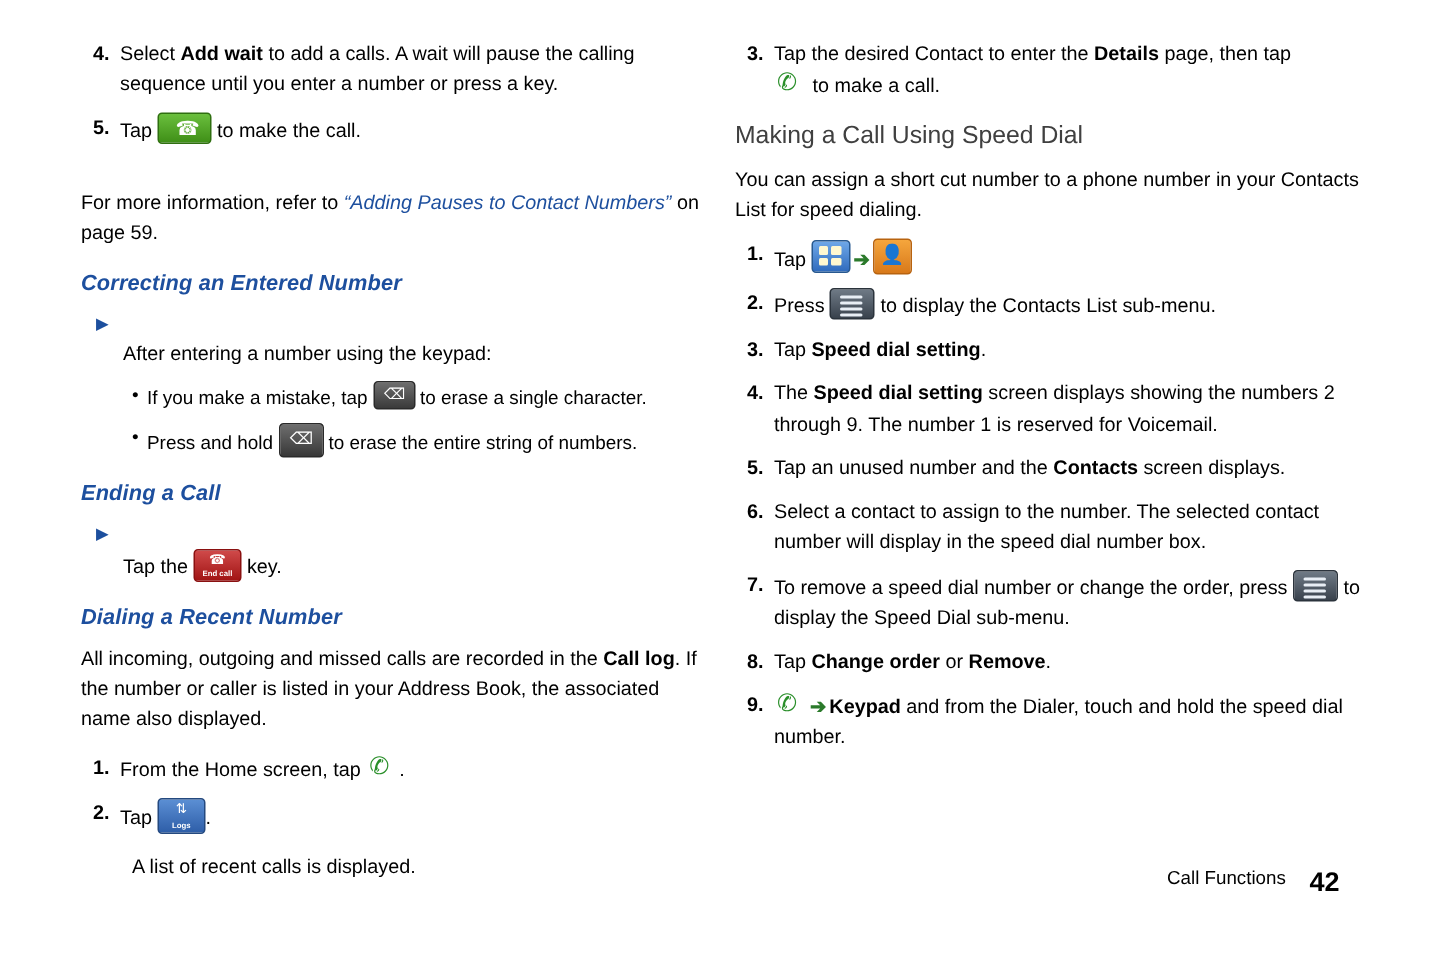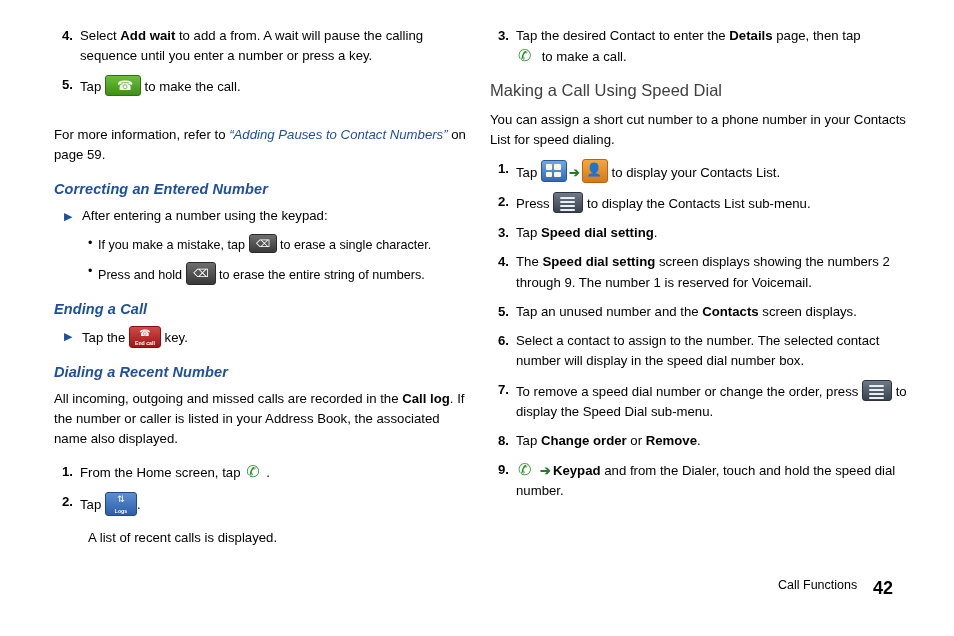--- a/index.html
+++ b/index.html
@@ -79,21 +79,21 @@
   }
   .arow .arrow {
     width: 28px;
     flex: 0 0 28px;
     color: #1d4f9e;
     font-size: 11px;
     padding-left: 10px;
     box-sizing: border-box;
     padding-top: 2px;
   }
-  .arow .txt { flex: 1; }
+  .arow .txt { flex: 1; margin-top: 20px; }
 
   .brow {
     display: flex;
     font-size: 12.6px;
     line-height: 1.5;
     margin: 0 0 7px 0;
     padding-left: 34px;
   }
   .brow .dot {
     width: 10px;
@@ -305,21 +305,21 @@
 </style>
 </head>
 <body>
 
 <div class="page">
 
   <div class="col col-left">
 
     <div class="nrow">
       <div class="num">4.</div>
-      <div class="txt"><span>Select </span><b>Add wait</b><span> to add a from. A wait will pause the calling sequence until you enter a number or press a key.</span></div>
+      <div class="txt"><span>Select </span><b>Add wait</b><span> to add a calls. A wait will pause the calling sequence until you enter a number or press a key.</span></div>
     </div>
 
     <div class="nrow">
       <div class="num">5.</div>
       <div class="txt"><span>Tap </span><span class="icon ic-call"><span class="handset">☎</span></span><span> to make the call.</span></div>
     </div>
 
     <p class="body" style="margin-top:28px;"><span>For more information, refer to </span><span class="q">“Adding Pauses to Contact Numbers”</span><span> on page 59.</span></p>
 
     <div class="head">Correcting an Entered Number</div>
@@ -376,21 +376,21 @@
 
     <p class="body">You can assign a short cut number to a phone number in your Contacts List for speed dialing.</p>
 
     <div class="nrow">
       <div class="num">1.</div>
       <div class="txt"><span>Tap </span><span class="icon ic-grid"><span class="g">
               <i></i>
               <i></i>
               <i></i>
               <i></i>
-            </span></span><span class="arrow-glyph">➔</span><span class="icon ic-contact"><span class="person">👤</span></span><span> to display your Contacts List.</span></div>
+            </span></span><span class="arrow-glyph">➔</span><span class="icon ic-contact"><span class="person">👤</span></span></div>
     </div>
 
     <div class="nrow">
       <div class="num">2.</div>
       <div class="txt"><span>Press </span><span class="icon ic-menu"><span class="bars">
               <i></i>
               <i></i>
               <i></i>
               <i></i>
             </span></span><span> to display the Contacts List sub-menu.</span></div>

